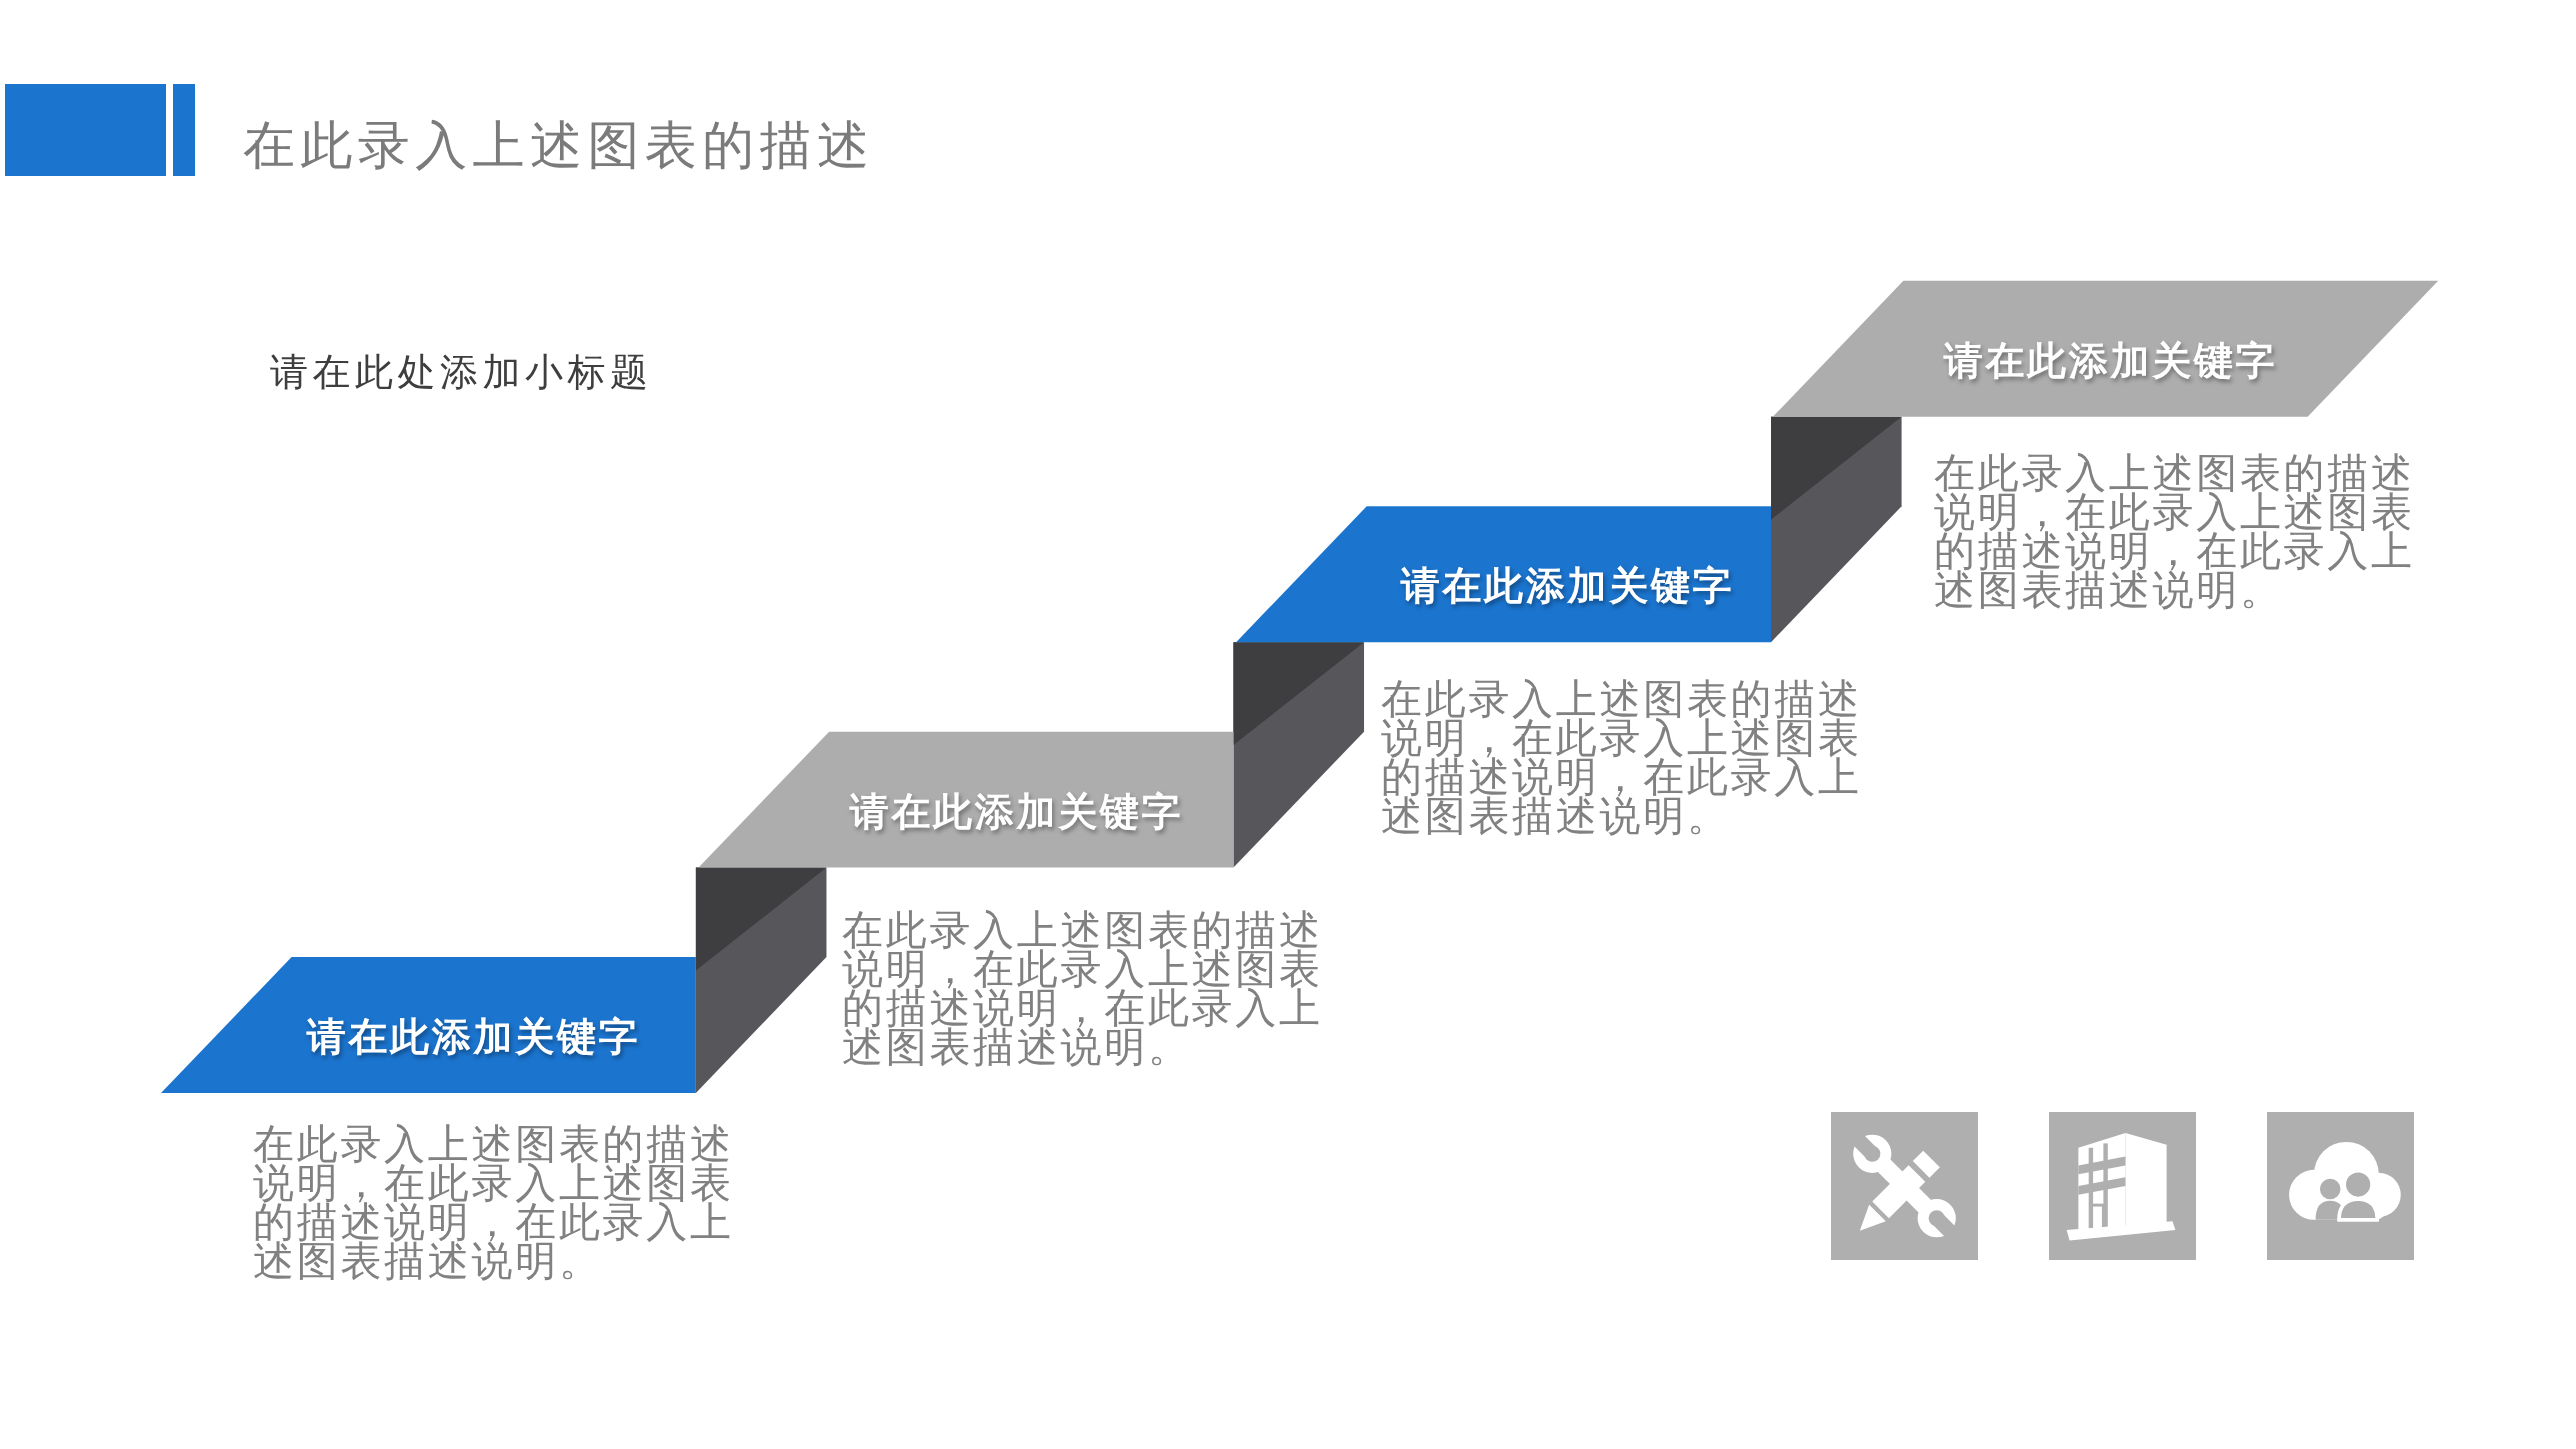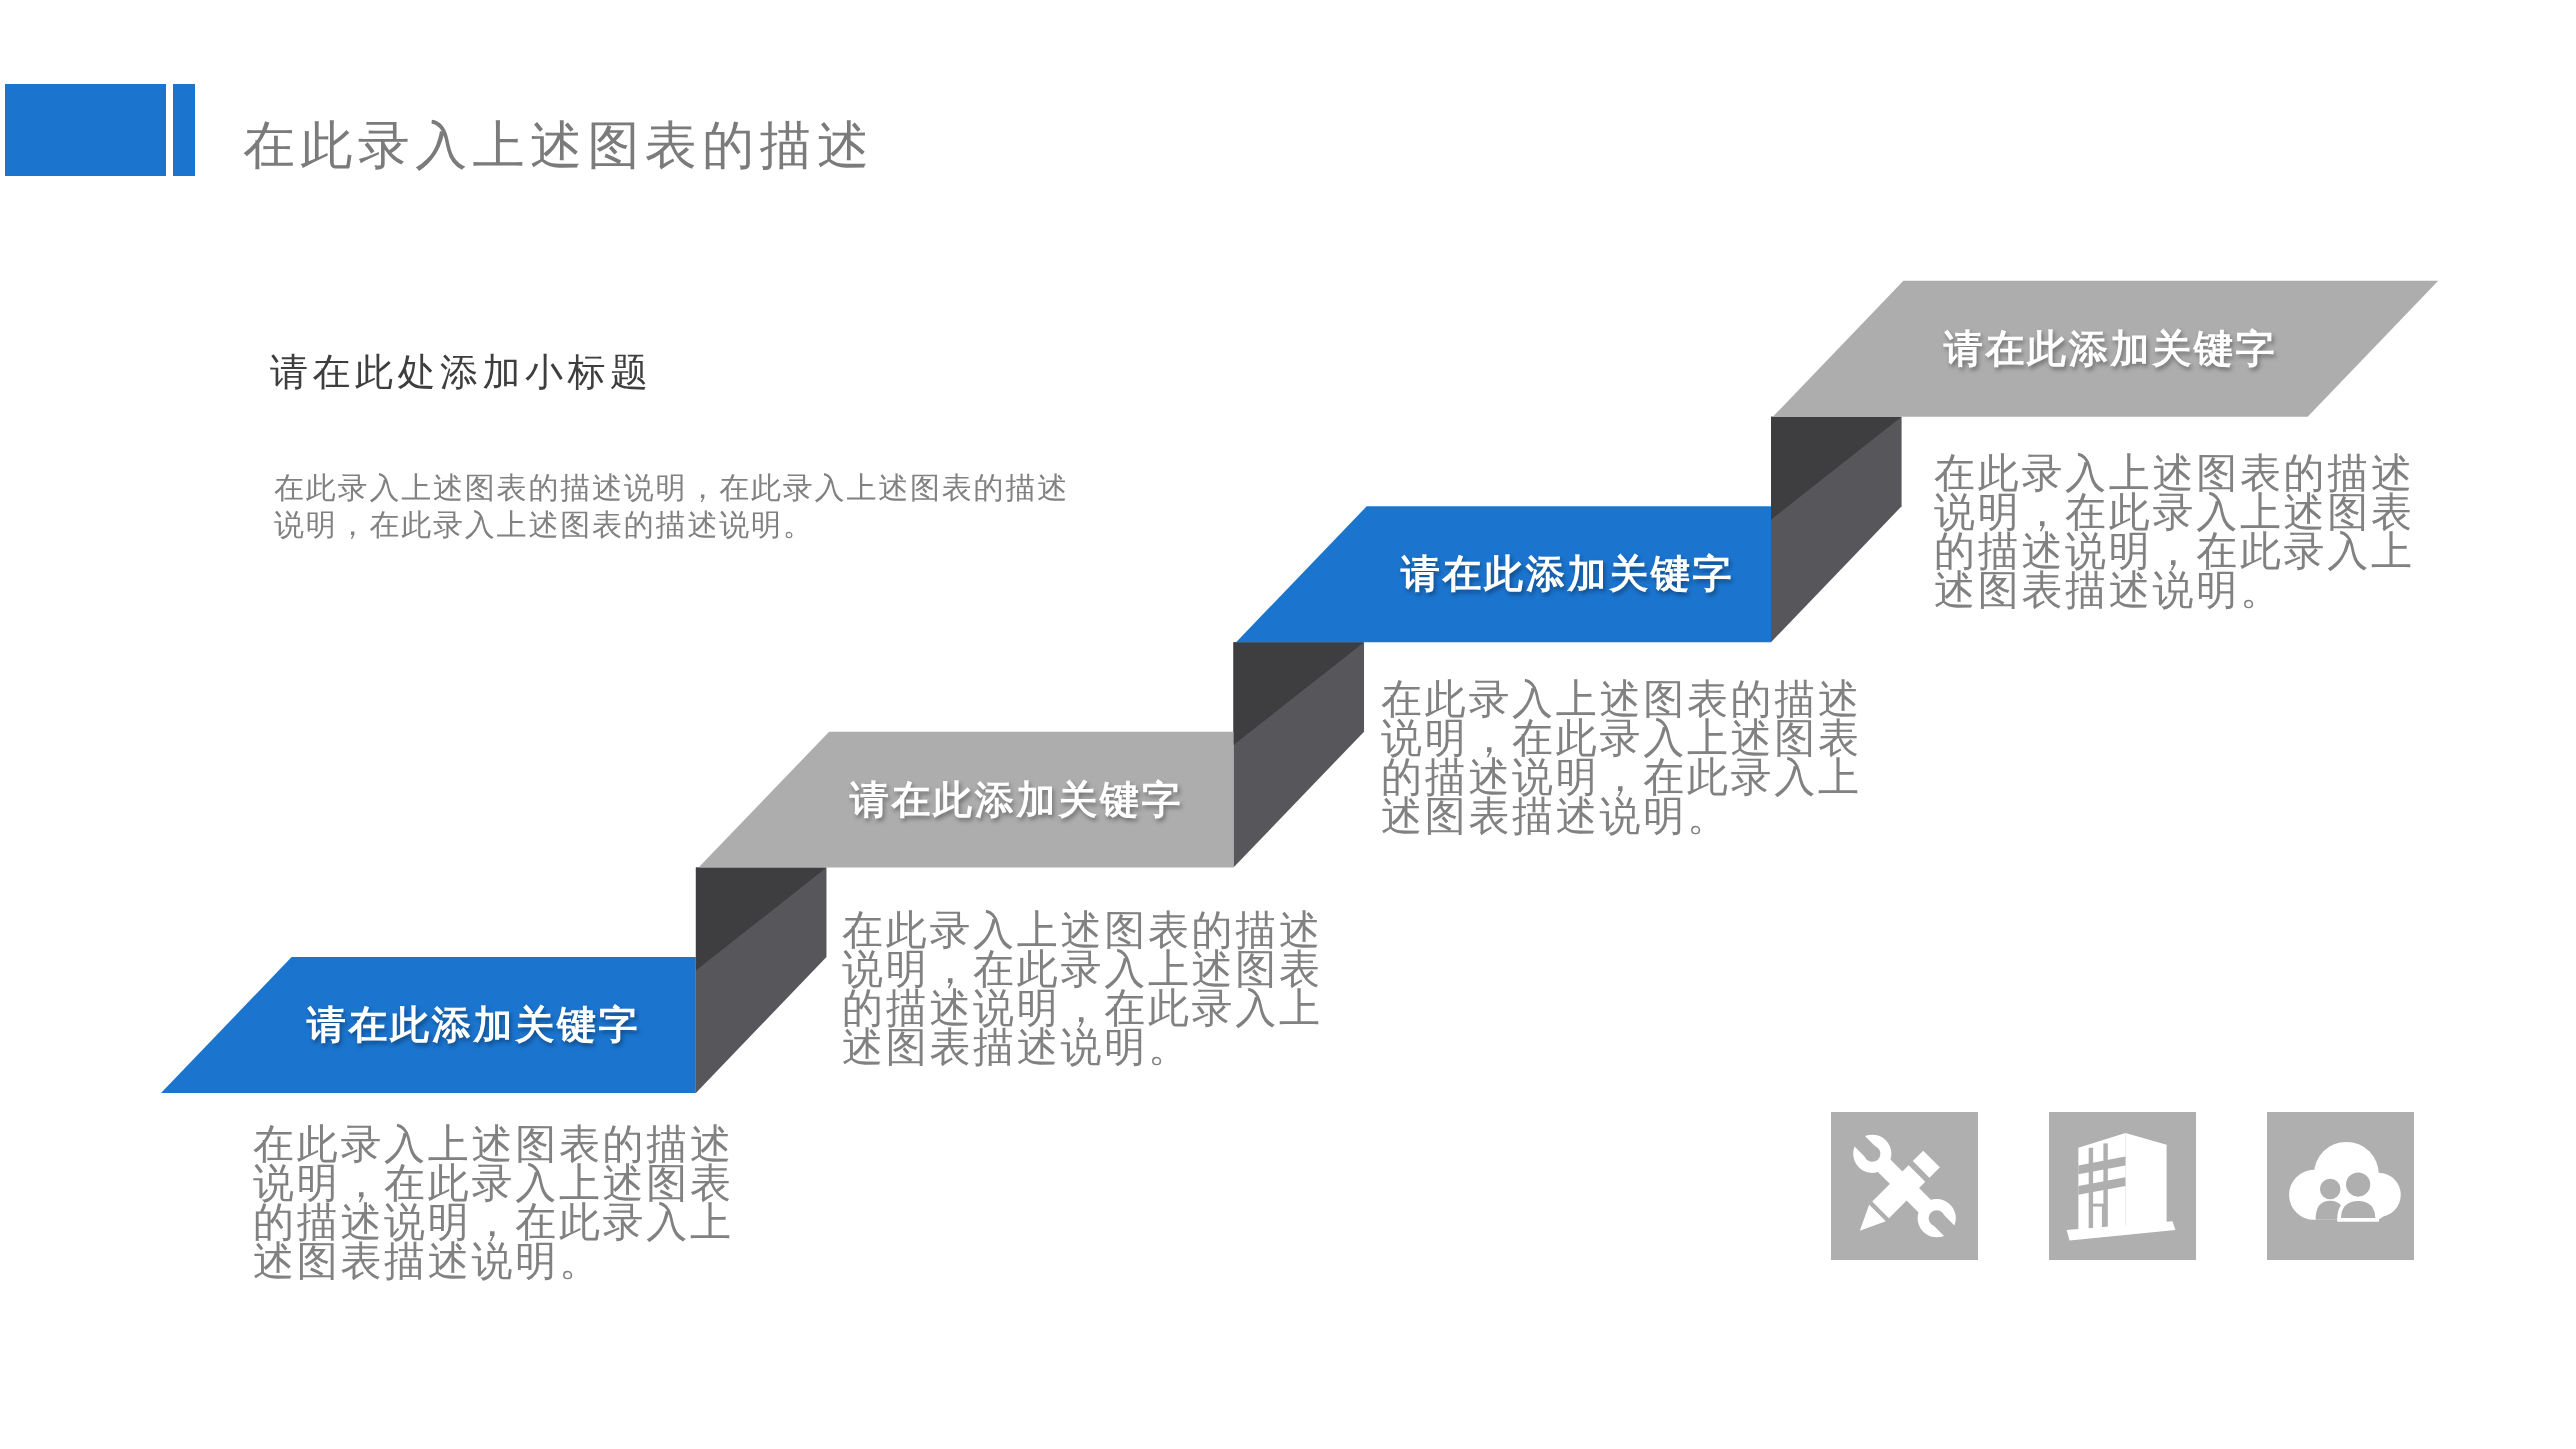--- a/index.html
+++ b/index.html
@@ -22,20 +22,21 @@
   .intro-desc{
     position:absolute;left:274px;top:469px;font-size:30px;letter-spacing:1.8px;line-height:37px;
     color:#818181;white-space:pre-line;
   }
   
   .stairs{position:absolute;left:0;top:0;width:2576px;height:1449px;}
   .keyword{
     position:absolute;width:429px;height:136px;display:flex;align-items:center;justify-content:center;
     font-size:39px;font-weight:bold;letter-spacing:2.7px;color:#ffffff;white-space:nowrap;
     text-shadow:1.8px 2.7px 4.5px rgba(0,0,0,0.35);
+    margin-top:12px;
   }
   .kw1{left:259px;top:957px;}
   .kw2{left:802px;top:732px;}
   .kw3{left:1353px;top:506px;}
   .kw4{left:1896px;top:281px;}
   .step-desc{
     position:absolute;font-size:41px;letter-spacing:2.7px;line-height:39px;color:#818181;white-space:pre-line;
   }
   .d1{left:253px;top:1125px;}
   .d2{left:842px;top:911px;}
@@ -49,22 +50,20 @@
 </head>
 <body>
 
 <div class="slide">
 
   <div class="accent-square"></div>
   <div class="accent-bar"></div>
   <div class="page-title">在此录入上述图表的描述</div>
 
   <div class="intro-subtitle">请在此处添加小标题</div>
-  <div class="intro-desc">在此录入上述图表的描述说明，在此录入上述图表的描述
-说明，在此录入上述图表的描述说明。</div>
 
   <svg class="stairs" viewBox="0 0 2880 1620" xmlns="http://www.w3.org/2000/svg" aria-hidden="true">
 
     <polygon points="778,970 924,970 924,1070 778,1222" fill="#57575B"></polygon>
     <polygon points="778,970 924,970 778,1085" fill="#3E3E41"></polygon>
 
     <polygon points="1379,718 1525,718 1525,818 1379,970" fill="#57575B"></polygon>
     <polygon points="1379,718 1525,718 1379,833" fill="#3E3E41"></polygon>
 
     <polygon points="1980,466 2126,466 2126,566 1980,718" fill="#57575B"></polygon>

